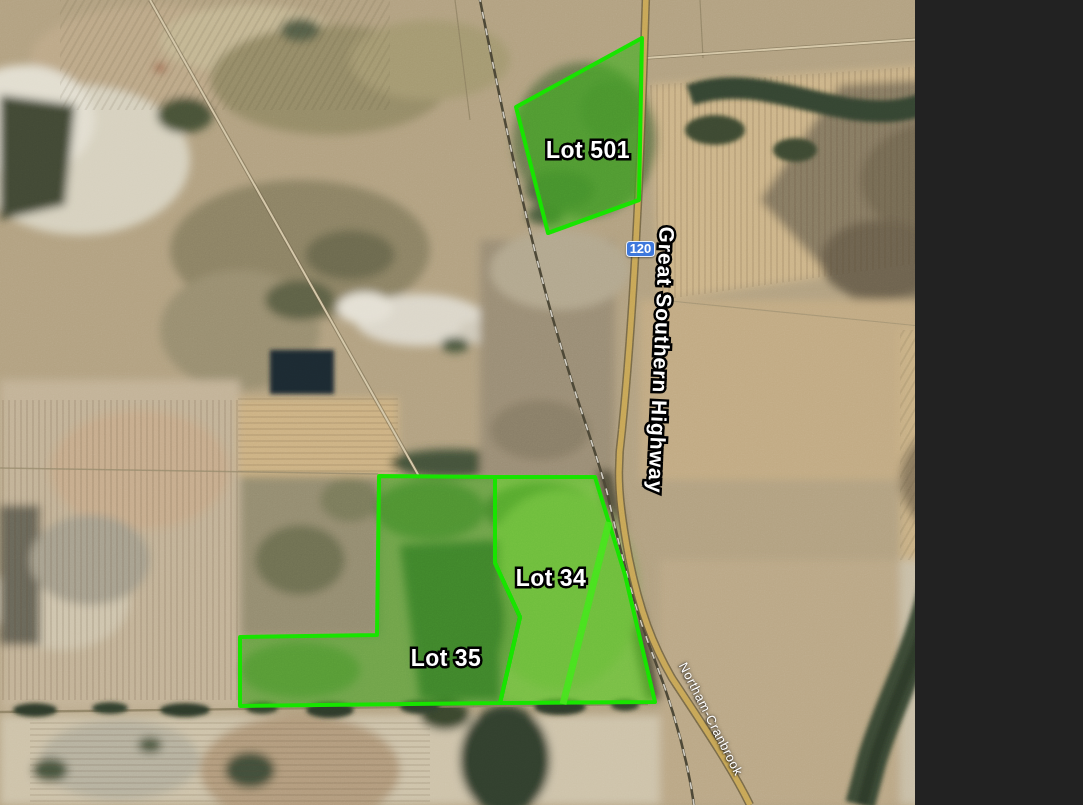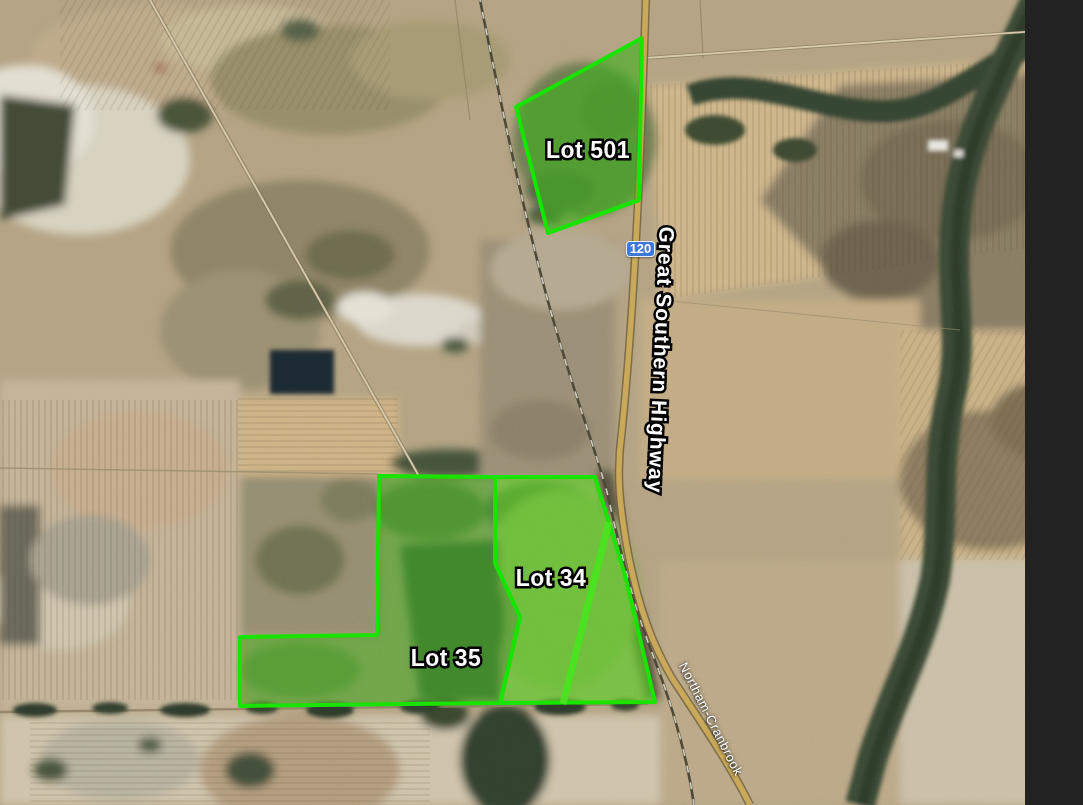--- a/index.html
+++ b/index.html
@@ -1,17 +1,17 @@
 <!DOCTYPE html>
 <html style="--label-text: #ffffff; --label-outline: #000000; --shield-bg: #3e78dc; --shield-text: #ffffff;"><head>
 <meta charset="utf-8">
 <style>
   html,body{margin:0;padding:0;background:#222;}
   #stage{
-    position:relative;width:1025px;height:805px;overflow:hidden;
+    position:relative;width:915px;height:805px;overflow:hidden;
     font-family:"Liberation Sans", sans-serif;
     background:#404040;
   }
   #map-svg{position:absolute;left:0;top:0;width:1083px;height:805px;display:block;}
   .overlay{position:absolute;left:0;top:0;width:100%;height:100%;pointer-events:none;}
   .lot-label{
     position:absolute;transform:translate(-50%,-50%);
     color:var(--label-text,#fff);
     font-size:23px;font-weight:bold;white-space:nowrap;
     -webkit-text-stroke:5px var(--label-outline,#000);

